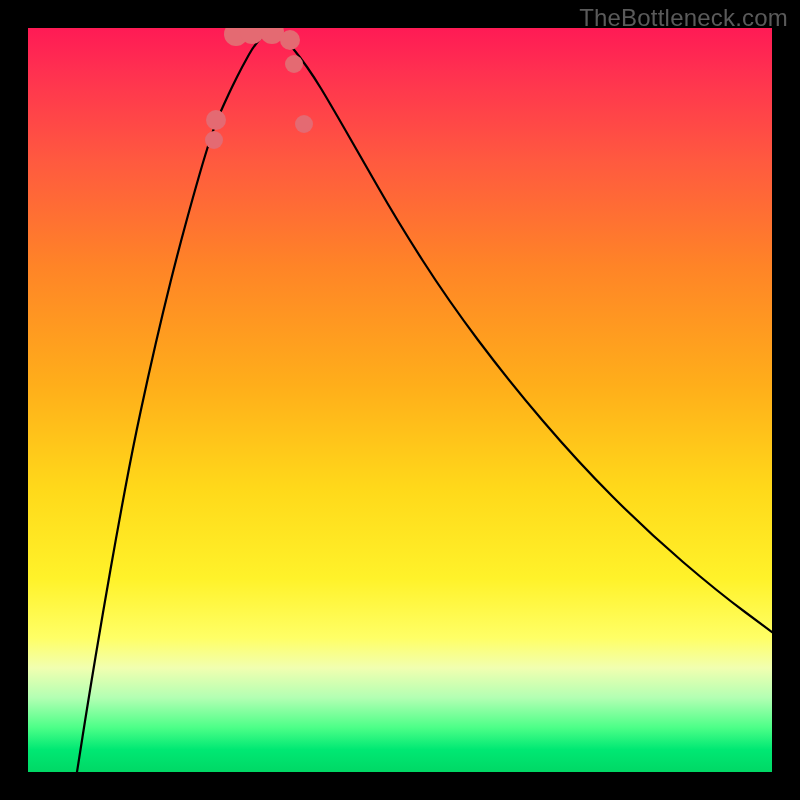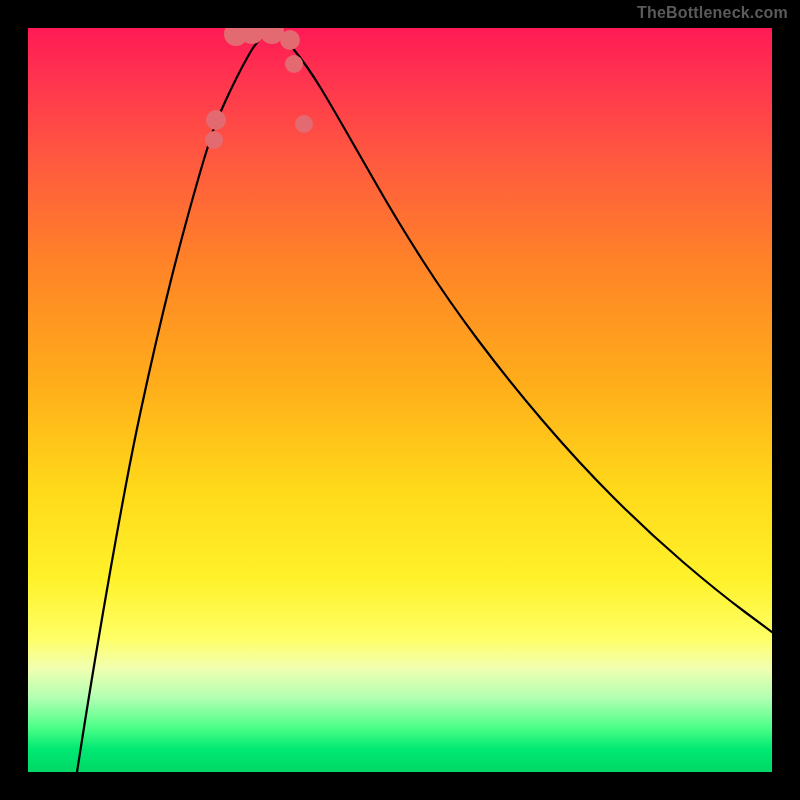--- a/index.html
+++ b/index.html
@@ -51,22 +51,22 @@
     position: absolute;
     left: 0; top: 0;
     width: 744px;
     height: 744px;
   }
   .watermark {
     position: absolute;
     top: 4px;
     right: 12px;
     color: #5a5a5a;
-    font-size: 16px;
-    font-weight: 700;
+    font-size: 24px;
+    font-weight: 400;
     letter-spacing: 0.2px;
     user-select: none;
   }
 </style>
 </head>
 <body>
 
 <div class="frame">
 
   <div class="plot">

